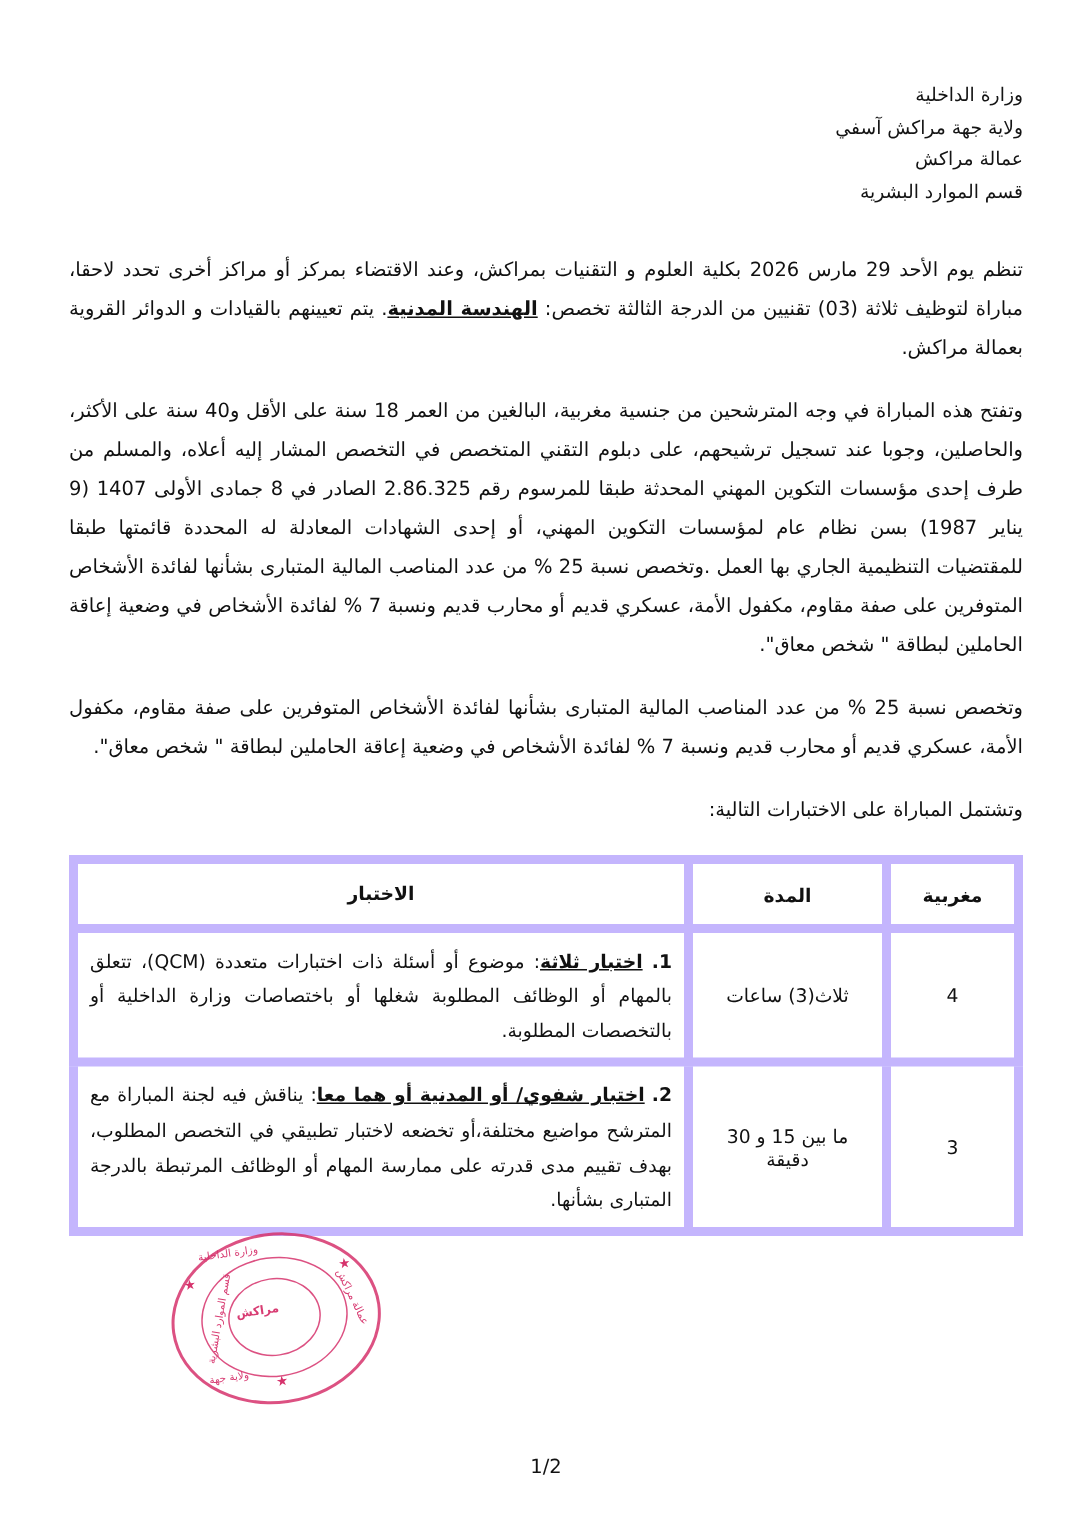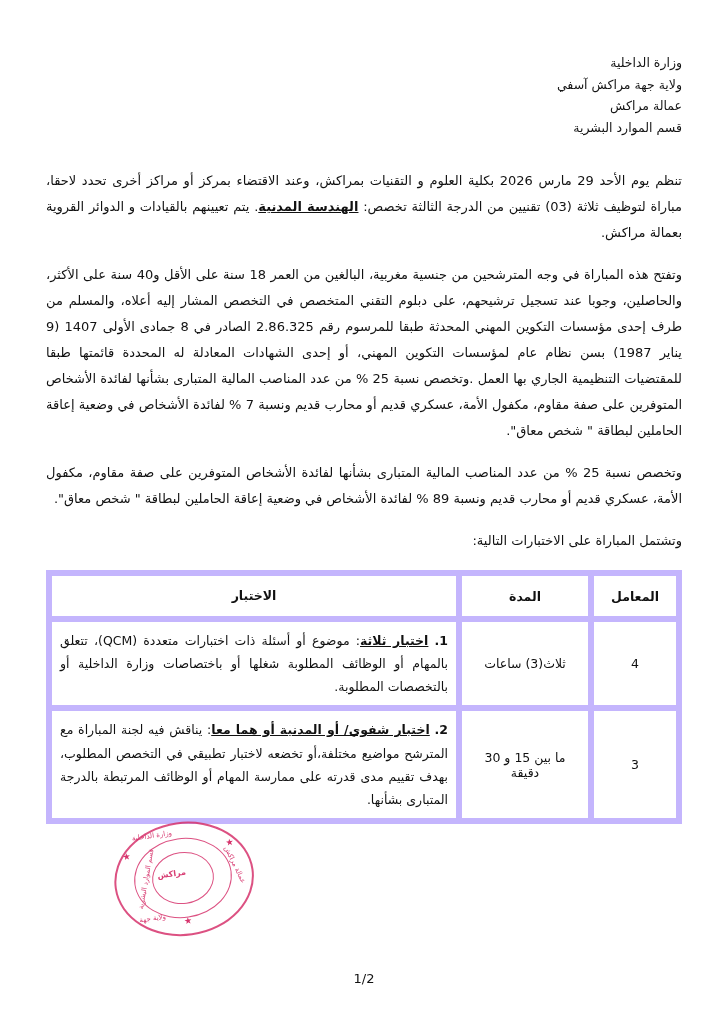--- a/index.html
+++ b/index.html
@@ -180,28 +180,28 @@
     <div>قسم الموارد البشرية</div>
   </div>
 
 
   <p class="para first">
     <span>تنظم يوم الأحد 29 مارس 2026 بكلية العلوم و التقنيات بمراكش، وعند الاقتضاء بمركز أو مراكز أخرى تحدد لاحقا، مباراة لتوظيف ثلاثة (03) تقنيين من الدرجة الثالثة تخصص: </span><span class="ub">الهندسة المدنية</span><span>. يتم تعيينهم بالقيادات و الدوائر القروية بعمالة مراكش.</span>
   </p>
 
   <p class="para">وتفتح هذه المباراة في وجه المترشحين من جنسية مغربية، البالغين من العمر 18 سنة على الأقل و40 سنة على الأكثر، والحاصلين، وجوبا عند تسجيل ترشيحهم، على دبلوم التقني المتخصص في التخصص المشار إليه أعلاه، والمسلم من طرف إحدى مؤسسات التكوين المهني المحدثة طبقا للمرسوم رقم 2.86.325 الصادر في 8 جمادى الأولى 1407 (9 يناير 1987) بسن نظام عام لمؤسسات التكوين المهني، أو إحدى الشهادات المعادلة له المحددة قائمتها طبقا للمقتضيات التنظيمية الجاري بها العمل .وتخصص نسبة 25 % من عدد المناصب المالية المتبارى بشأنها لفائدة الأشخاص المتوفرين على صفة مقاوم، مكفول الأمة، عسكري قديم أو محارب قديم ونسبة 7 % لفائدة الأشخاص في وضعية إعاقة الحاملين لبطاقة " شخص معاق".</p>
 
-  <p class="para">وتخصص نسبة 25 % من عدد المناصب المالية المتبارى بشأنها لفائدة الأشخاص المتوفرين على صفة مقاوم، مكفول الأمة، عسكري قديم أو محارب قديم ونسبة 89 % لفائدة الأشخاص في وضعية إعاقة الحاملين لبطاقة " شخص معاق".</p>
+  <p class="para">وتخصص نسبة 25 % من عدد المناصب المالية المتبارى بشأنها لفائدة الأشخاص المتوفرين على صفة مقاوم، مكفول الأمة، عسكري قديم أو محارب قديم ونسبة 7 % لفائدة الأشخاص في وضعية إعاقة الحاملين لبطاقة " شخص معاق".</p>
 
   <p class="para">وتشتمل المباراة على الاختبارات التالية:</p>
 
   <table class="exams">
     <thead>
       <tr>
-        <th class="col-coef">المعامل</th>
+        <th class="col-coef">مغربية</th>
         <th class="col-dur">المدة</th>
         <th class="col-exam cell-center">الاختبار</th>
       </tr>
     </thead>
     <tbody>
       <tr>
         <td class="col-coef">4</td>
         <td class="col-dur">ثلاث(3) ساعات</td>
         <td class="col-exam">
           <span class="exam-num">1.</span>

